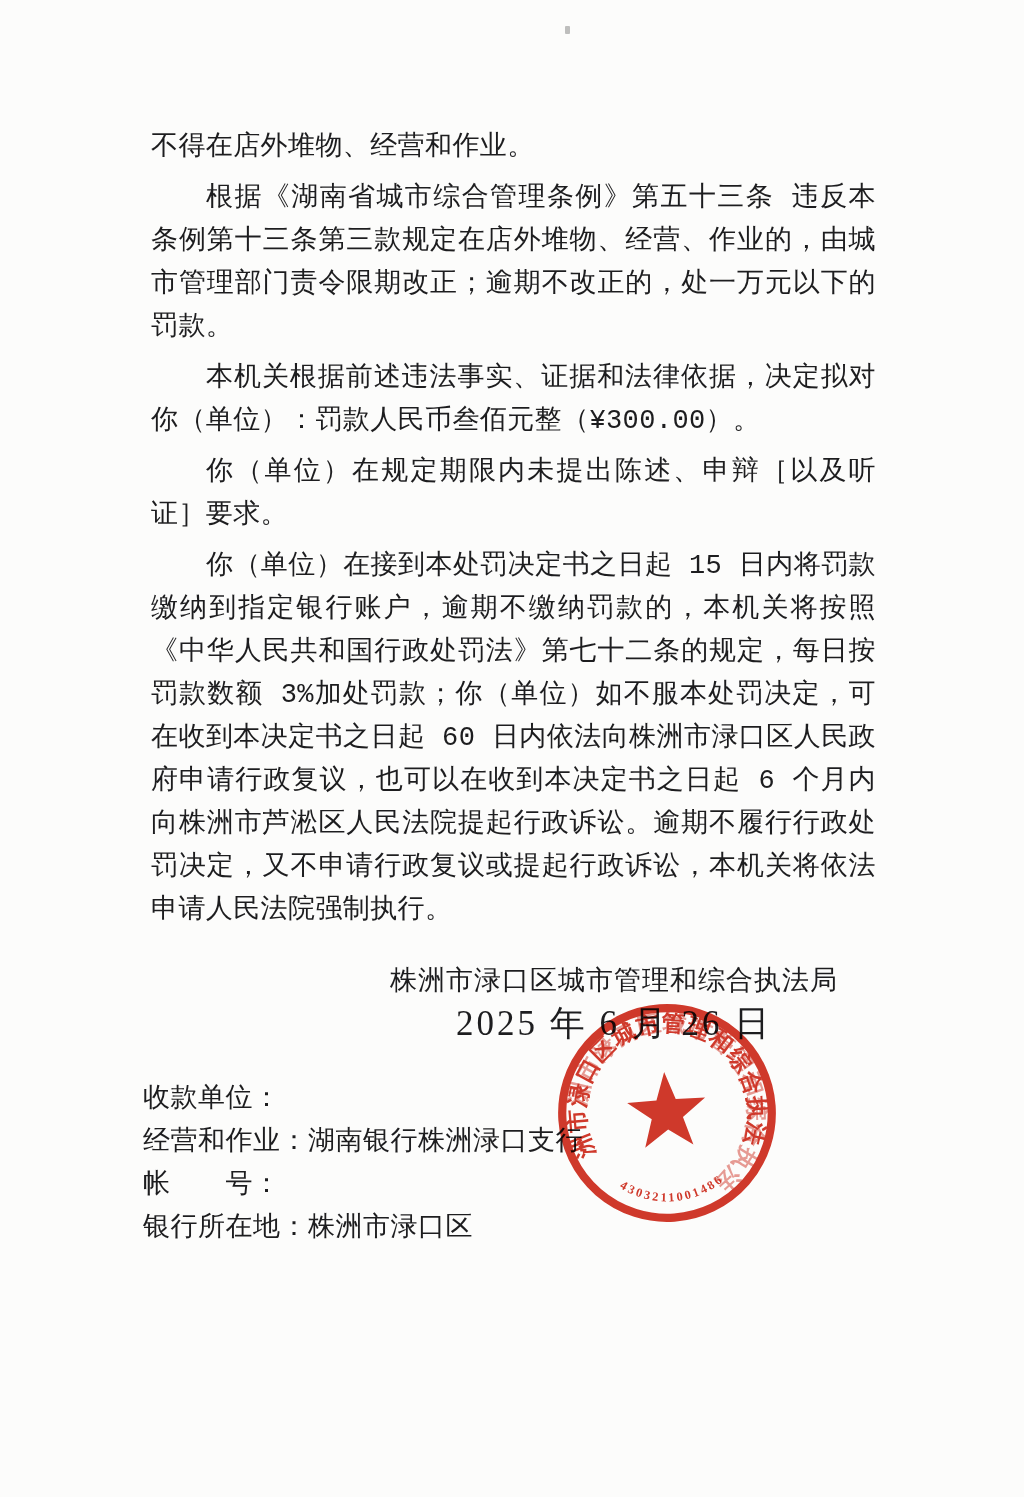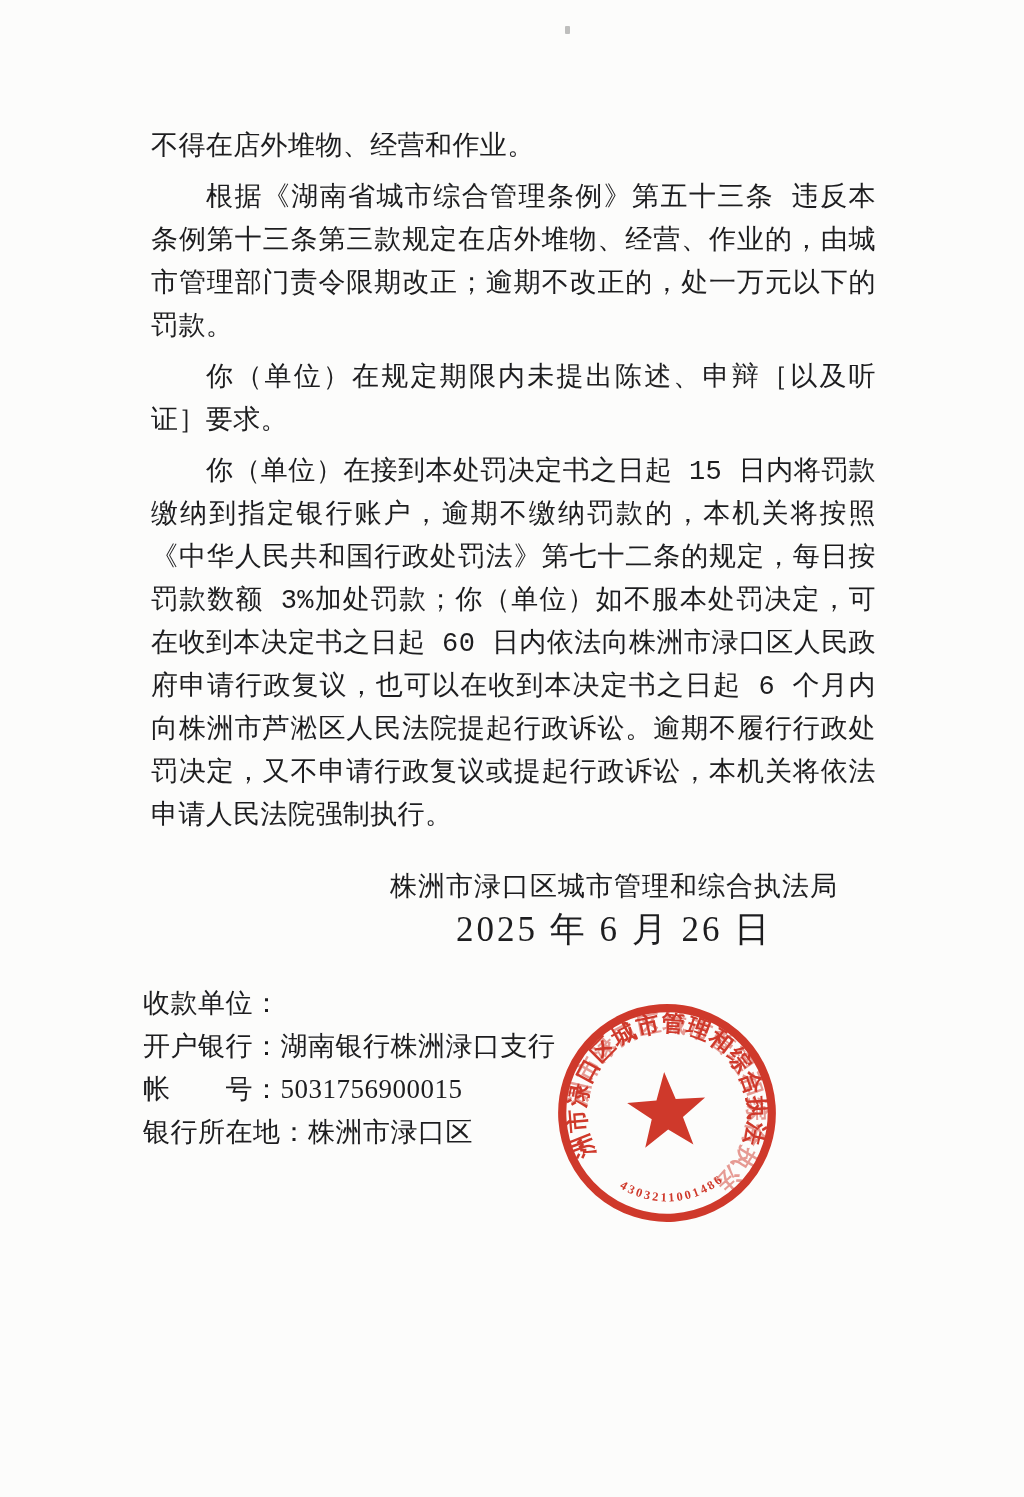--- a/index.html
+++ b/index.html
@@ -89,44 +89,46 @@
   <div class="scan-speck"></div>
 
   <div class="content">
     <p class="body-para no-indent">
       <span>不得在店外堆物、经营和作业。</span>
     </p>
     <p class="body-para">
       <span>根据《湖南省城市综合管理条例》第五十三条 违反本条例第十三条第三款规定在店外堆物、经营、作业的，由城市管理部门责令限期改正；逾期不改正的，处一万元以下的罚款。</span>
     </p>
     <p class="body-para">
+      <span>本机关根据前述违法事实、证据和法律依据，决定拟对你（单位）：罚款人民币叁佰元整（¥300.00）。</span>
+    </p>
+    <p class="body-para">
       <span>你（单位）在规定期限内未提出陈述、申辩［以及听证］要求。</span>
     </p>
     <p class="body-para">
       <span>你（单位）在接到本处罚决定书之日起 15 日内将罚款缴纳到指定银行账户，逾期不缴纳罚款的，本机关将按照《中华人民共和国行政处罚法》第七十二条的规定，每日按罚款数额 3%加处罚款；你（单位）如不服本处罚决定，可在收到本决定书之日起 60 日内依法向株洲市渌口区人民政府申请行政复议，也可以在收到本决定书之日起 6 个月内向株洲市芦淞区人民法院提起行政诉讼。逾期不履行行政处罚决定，又不申请行政复议或提起行政诉讼，本机关将依法申请人民法院强制执行。</span>
     </p>
 
     <div class="signature">
       <div class="signature-inner">
         <div class="sig-org">株洲市渌口区城市管理和综合执法局</div>
         <div class="sig-date">2025 年 6 月 26 日</div>
       </div>
     </div>
 
     <div class="bank">
       <div class="bank-row">
         <span class="bank-label">收款单位：</span>
       </div>
       <div class="bank-row">
-        <span class="bank-label">开户银行：</span>
+        <span class="bank-label">经营和作业：</span>
         <span class="bank-value">湖南银行株洲渌口支行</span>
       </div>
       <div class="bank-row">
         <span class="bank-label">帐　　号：</span>
-        <span class="bank-value">5031756900015</span>
       </div>
       <div class="bank-row">
         <span class="bank-label">银行所在地：</span>
         <span class="bank-value">株洲市渌口区</span>
       </div>
     </div>
   </div>
 
   <svg class="seal" viewBox="0 0 220 220" aria-hidden="true">
     <circle cx="110" cy="110" r="102" fill="none" stroke="#cf2a1b" stroke-width="8"></circle>

